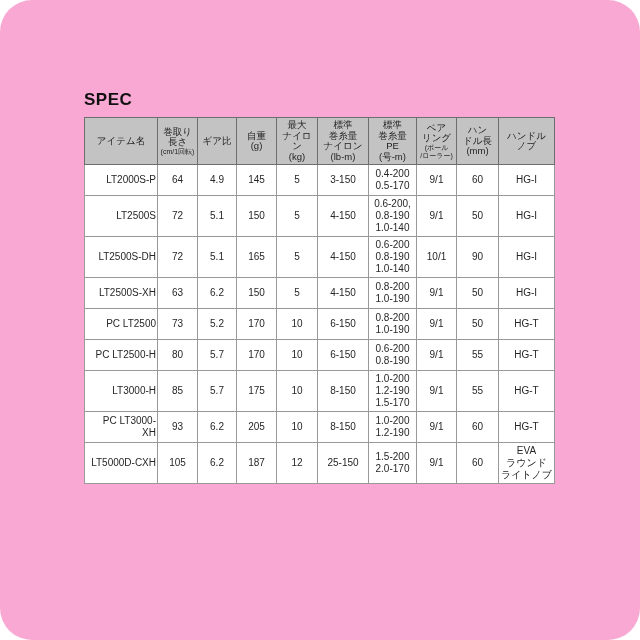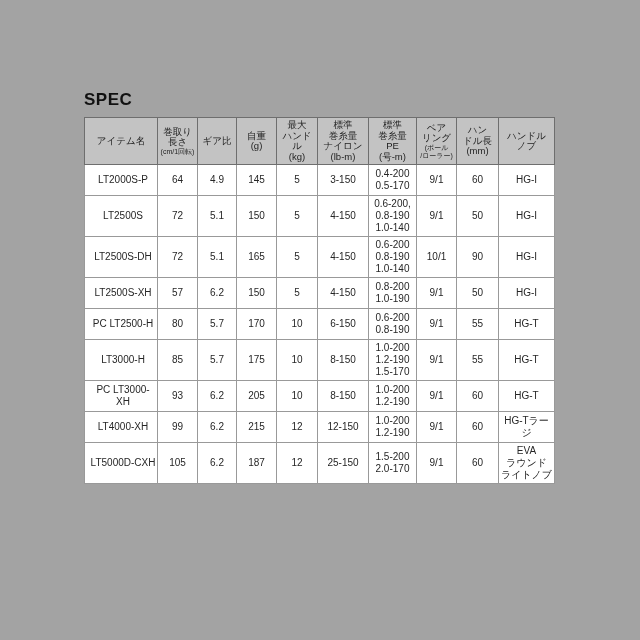--- a/index.html
+++ b/index.html
@@ -4,24 +4,25 @@
 <style>
   html, body {
     margin: 0;
     padding: 0;
     background: #ffffff;
   }
   .page {
     position: relative;
     width: 640px;
     height: 640px;
-    background: #a3a3a3;
+    background: #f9a8d4;
     font-family: "Liberation Sans", "DejaVu Sans", sans-serif;
     color: #222222;
     overflow: hidden;
+    border-radius: 32px;
   }
   .spec-title {
     position: absolute;
     left: 84px;
     top: 90px;
     margin: 0;
     font-size: 17px;
     font-weight: 600;
     letter-spacing: 0.5px;
     color: #111111;
@@ -64,21 +65,21 @@
     border: 1px solid #999999;
     font-size: 10px;
     line-height: 12px;
     text-align: center;
     vertical-align: middle;
     padding: 2px 1px;
     white-space: pre-line;
     color: #262626;
   }
   td.item-cell {
-    text-align: center;
+    text-align: right;
     padding-left: 5px;
   }
 </style>
 </head>
 <body>
 
 <div class="page">
   <h2 class="spec-title">SPEC</h2>
 
   <table class="spec-table">
@@ -106,21 +107,21 @@
           </th>
           <th>
             <div class="th-main">ギア比</div>
           </th>
           <th>
             <div class="th-main">自重
 (g)</div>
           </th>
           <th>
             <div class="th-main">最大
-ハンドル
+ナイロン
 (kg)</div>
           </th>
           <th>
             <div class="th-main">標準
 巻糸量
 ナイロン
 (lb-m)</div>
           </th>
           <th>
             <div class="th-main">標準
@@ -182,30 +183,43 @@
           <td>4-150</td>
           <td>0.6-200
 0.8-190
 1.0-140</td>
           <td>10/1</td>
           <td>90</td>
           <td>HG-I</td>
         </tr>
         <tr>
           <td class="item-cell">LT2500S-XH</td>
-          <td>57</td>
+          <td>63</td>
           <td>6.2</td>
           <td>150</td>
           <td>5</td>
           <td>4-150</td>
           <td>0.8-200
 1.0-190</td>
           <td>9/1</td>
           <td>50</td>
           <td>HG-I</td>
+        </tr>
+        <tr>
+          <td class="item-cell">PC LT2500</td>
+          <td>73</td>
+          <td>5.2</td>
+          <td>170</td>
+          <td>10</td>
+          <td>6-150</td>
+          <td>0.8-200
+1.0-190</td>
+          <td>9/1</td>
+          <td>50</td>
+          <td>HG-T</td>
         </tr>
         <tr>
           <td class="item-cell">PC LT2500-H</td>
           <td>80</td>
           <td>5.7</td>
           <td>170</td>
           <td>10</td>
           <td>6-150</td>
           <td>0.6-200
 0.8-190</td>
@@ -232,34 +246,20 @@
           <td>93</td>
           <td>6.2</td>
           <td>205</td>
           <td>10</td>
           <td>8-150</td>
           <td>1.0-200
 1.2-190</td>
           <td>9/1</td>
           <td>60</td>
           <td>HG-T</td>
-        </tr>
-        <tr>
-          <td class="item-cell">LT4000-XH</td>
-          <td>99</td>
-          <td>6.2</td>
-          <td>215</td>
-          <td>12</td>
-          <td>12-150</td>
-          <td>1.0-200
-1.2-190</td>
-          <td>9/1</td>
-          <td>60</td>
-          <td>HG-Tラー
-ジ</td>
         </tr>
         <tr class="tall">
           <td class="item-cell">LT5000D-CXH</td>
           <td>105</td>
           <td>6.2</td>
           <td>187</td>
           <td>12</td>
           <td>25-150</td>
           <td>1.5-200
 2.0-170</td>

